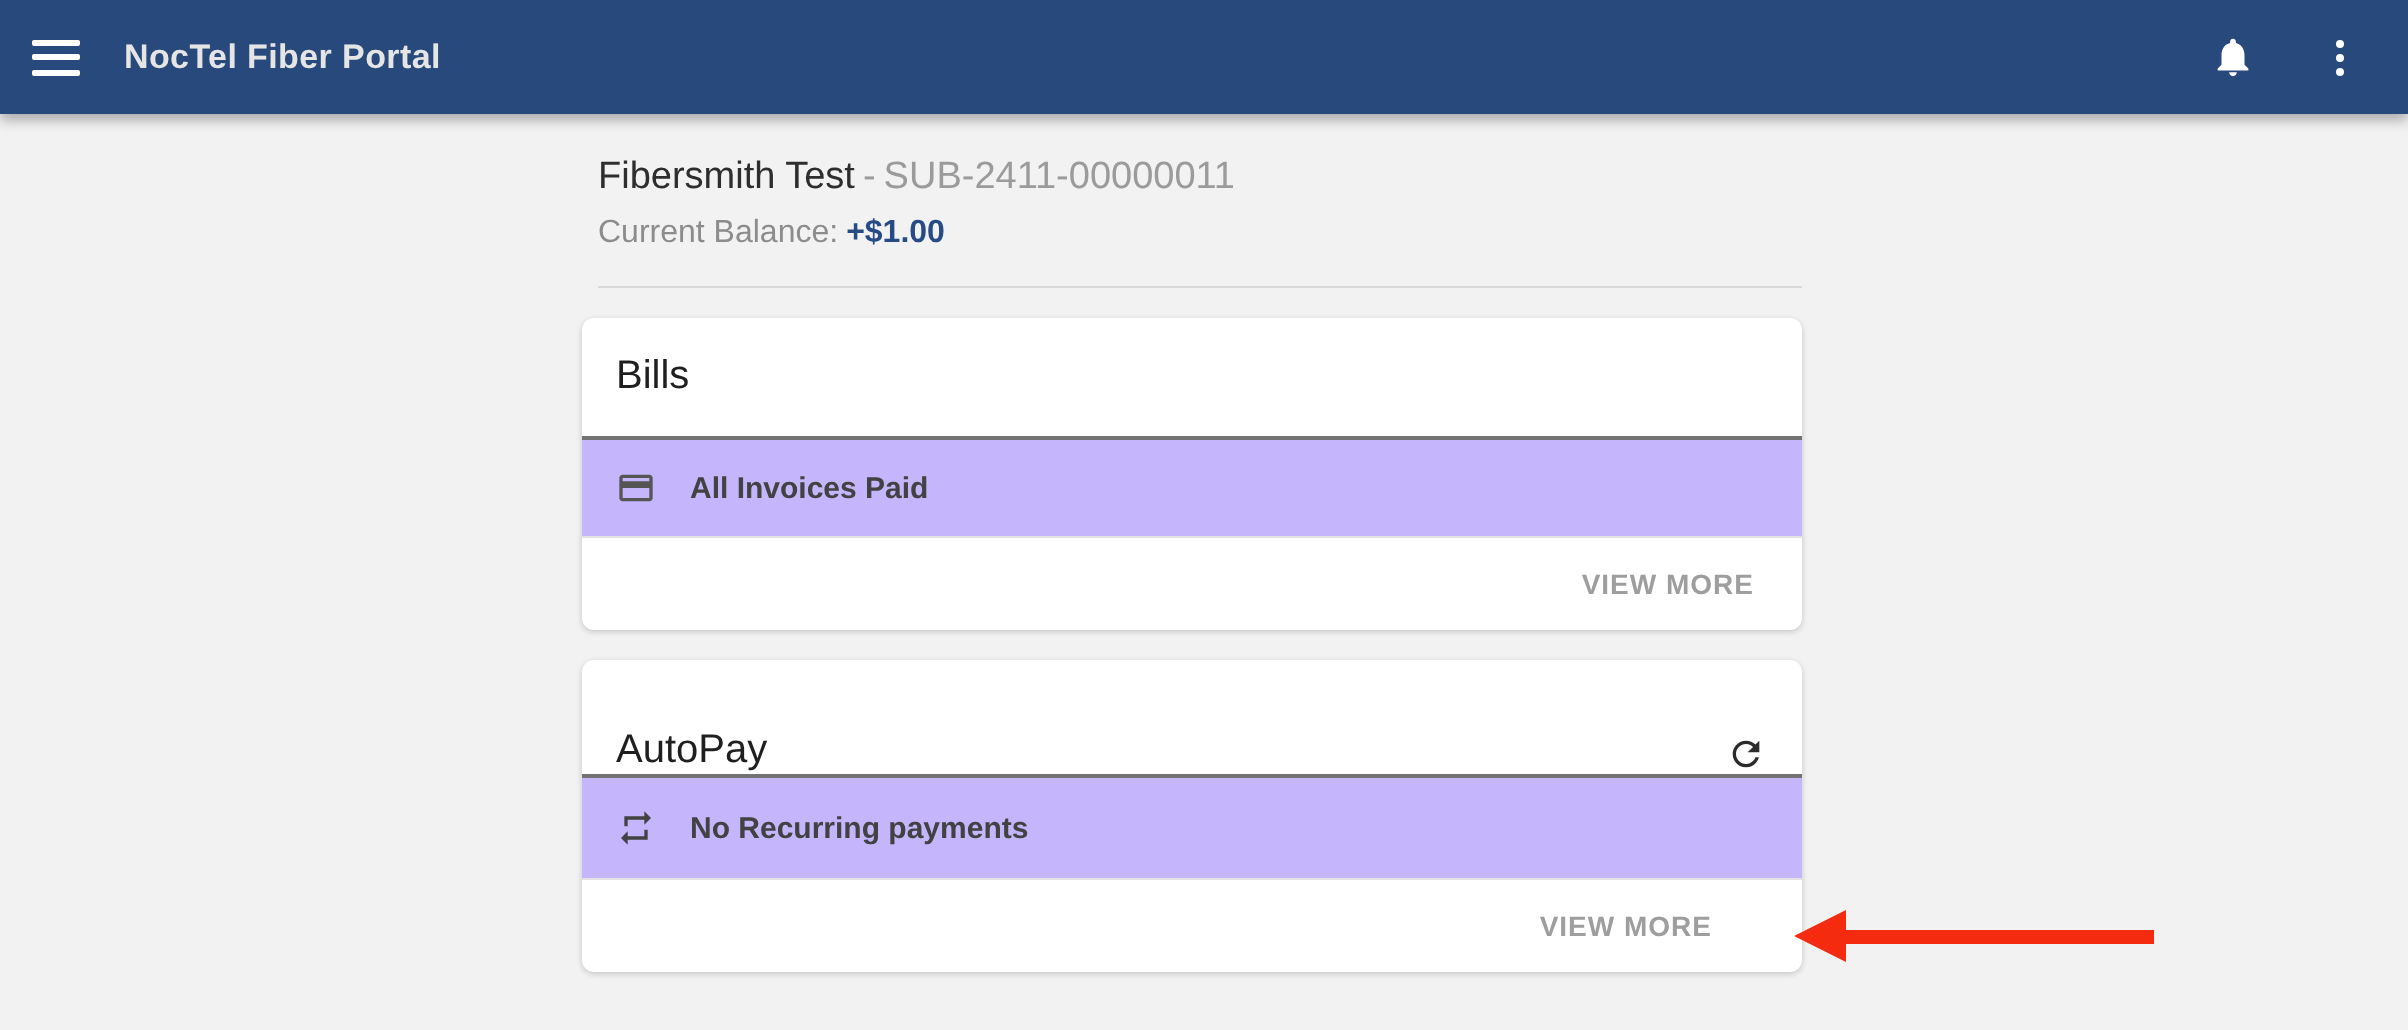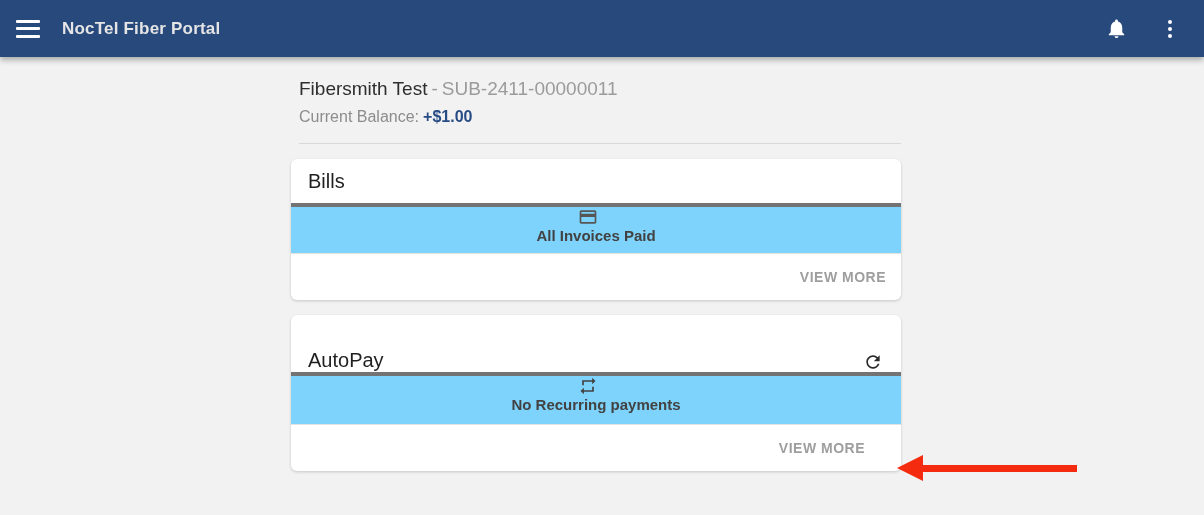--- a/index.html
+++ b/index.html
@@ -58,43 +58,42 @@
 
   
   .card {
     background: #fff;
     border-radius: 6px;
     box-shadow: 0 1px 3px rgba(0,0,0,.18);
     margin-top: 15px;
     overflow: hidden;
   }
   .card-header {
-    height: 44px;
+    height: 59px;
     display: flex; align-items: center; justify-content: space-between;
     padding: 0 18px 0 17px;
     font-size: 20px;
     color: #1f1f1f;
   }
   .card.autopay .card-header { height: 57px; align-items: flex-end; }
   .card-row {
-    background: #7dd3fc;
-    border-top: 4px solid #737373;
+    background: #c4b5fd;
+    border-top: 2px solid #737373;
     border-bottom: 1px solid #e3e3e3;
     height: 51px;
     display: flex; align-items: center;
     padding: 0 17px;
-    flex-direction: column;
   }
   .card.autopay .card-row { height: 53px; }
   .row-icon { width: 20px; height: 20px; margin-right: 17px; flex: none; display: flex; }
   .row-label { font-size: 15px; font-weight: 700; color: #424242; }
   .card-footer {
     height: 46px;
     display: flex; align-items: center; justify-content: flex-end;
-    padding: 0 15px;
+    padding: 0 24px;
   }
   .btn-text {
     background: none; border: none; padding: 0;
     font-family: inherit;
     font-size: 14px; font-weight: 700;
     letter-spacing: .5px;
     color: #9e9e9e;
     cursor: pointer;
     white-space: nowrap;
   }

